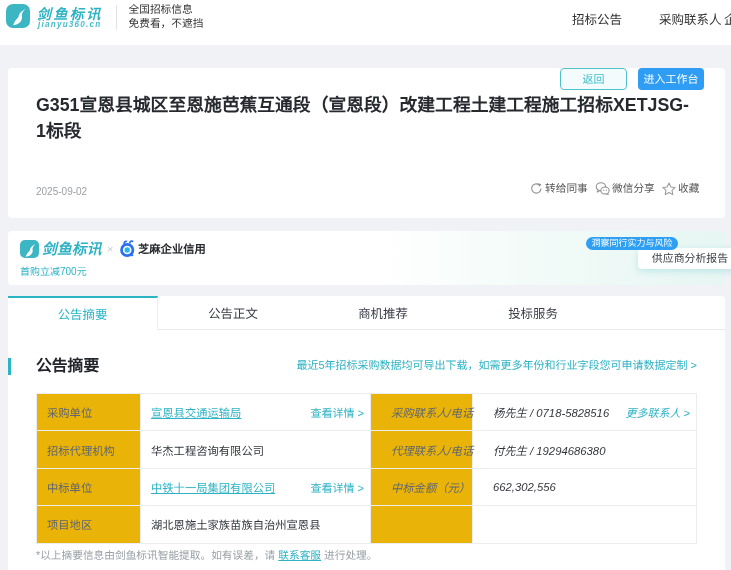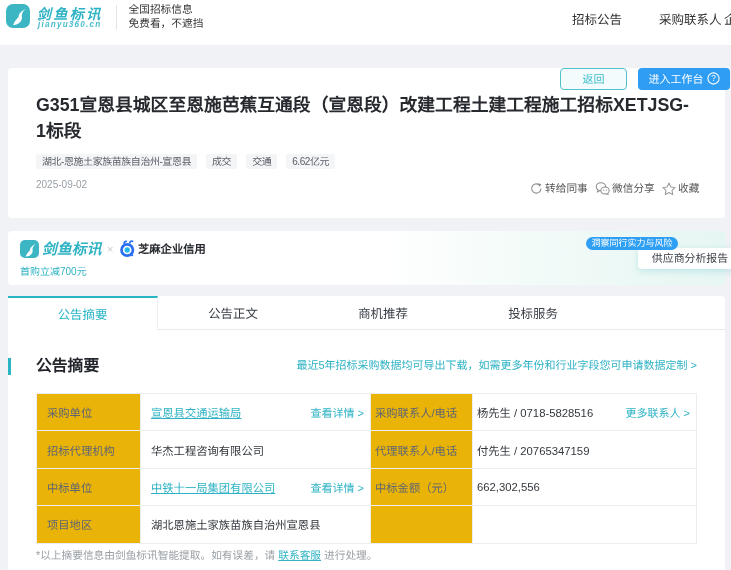--- a/index.html
+++ b/index.html
@@ -16,28 +16,28 @@
   .brandSub { position:absolute; left:38px; top:19.5px; color:#49bdcb; font-size:8.2px; font-style:italic;
     letter-spacing:1.2px; font-weight:bold; }
   #hdrDivider { position:absolute; left:116px; top:5px; width:1px; height:25px; background:#e3e3e3; }
   .slogan { position:absolute; left:128.5px; top:2px; font-size:10.7px; line-height:14.4px; color:#333; }
   .nav { position:absolute; top:8.5px; font-size:12.5px; color:#333; white-space:nowrap; }
 
   
   #card1 { position:absolute; left:8px; top:68px; width:717px; height:150px; background:#fff; border-radius:4px; }
   #btnBack { position:absolute; left:552px; top:0px; width:67px; height:22px; border:1px solid #4ec3ce;
     border-radius:4px; background:#f3fbfc; color:#3dbecb; font-size:11px; text-align:center; line-height:20px; }
-  #btnWork { position:absolute; left:630px; top:0px; width:92px; height:22px; border-radius:4px;
+  #btnWork { position:absolute; left:630px; top:0px; width:66px; height:22px; border-radius:4px;
     background:#2f9df3; color:#fff; font-size:11px; text-align:center; line-height:22px; }
   #title { position:absolute; left:28px; top:24px; width:675px; font-size:17.8px; line-height:26px;
     font-weight:bold; color:#26292e; }
   #tags { position:absolute; left:28px; top:86.4px; height:15px; line-height:15px; white-space:nowrap; }
   .tag { display:inline-block; vertical-align:top; height:15px; line-height:16px; padding:0 6px; margin-right:9px;
     background:#f4f5f7; border-radius:2px; font-size:10px; letter-spacing:-0.45px; color:#5a5e66; }
-  #date1 { position:absolute; left:28px; top:111px; font-size:10px; color:#9aa0a6; }
+  #date1 { position:absolute; left:28px; top:118px; font-size:10px; color:#9aa0a6; }
   #iconRow { position:absolute; left:0; top:112px; width:717px; height:16px; font-size:10.7px; color:#555; }
   .icw { position:absolute; white-space:nowrap; }
   .icw svg { vertical-align:-2.5px; margin-right:2px; }
 
   
   #card2 { position:absolute; left:8px; top:230.5px; width:717px; height:54.5px; border-radius:4px;
     background:linear-gradient(90deg,#ffffff 0%,#ffffff 52%,#f3fbf9 72%,#e6f6f2 100%); }
   #bBadge { position:absolute; left:12px; top:9.5px; width:19px; height:18px; border-radius:5px; background:#3cb6c3; }
   #bBrand { position:absolute; left:34px; top:6.5px; color:#2fb3c4; font-size:14.7px; font-weight:bold; font-style:italic; letter-spacing:0.2px; }
   #bX { position:absolute; left:99px; top:12px; color:#c4cdd3; font-size:11px; }
@@ -56,21 +56,21 @@
     font-size:12.4px; color:#3a3f47; border-bottom:1px solid #e8eaed; background:#fff; }
   #tabA { left:0; border-top:2px solid #2ab5c5; color:#2ab5c5; background:#fff; border-bottom:none;
     line-height:34px; border-right:1px solid #eceef1; }
   #tabFill { position:absolute; left:600px; top:0; width:117px; height:34px; border-bottom:1px solid #e8eaed; }
   #accent { position:absolute; left:0; top:62px; width:3px; height:17px; background:#2ab5c5; }
   #secTitle { position:absolute; left:28px; top:56.5px; font-size:15.8px; font-weight:bold; color:#22252b; }
   #secNote { position:absolute; right:28px; top:60px; font-size:11px; color:#2fb3c4; }
   table { position:absolute; left:28px; top:97px; width:660px; border-collapse:collapse; table-layout:fixed; }
   td { border:1px solid #ecedf0; height:37.4px; font-size:11.3px; padding:0 0 0 10px; color:#33373d; }
   td.lb { background:#eab308; color:#5f6672; white-space:nowrap; }
-  td.c3 { padding-left:4px; }
+  td.c3 { padding-left:20px;font-style:italic; }
   a.tl { color:#2fb3c4; text-decoration:underline; }
   .more { float:right; color:#2fb3c4; font-size:11px; margin-right:6px; text-decoration:none; }
   #footnote { position:absolute; left:28px; top:251px; font-size:10.7px; color:#9aa0a6; }
   #footnote a { color:#2fb3c4; text-decoration:underline; }
 </style>
 </head>
 <body>
 <div id="root">
 
   <div id="header">
@@ -86,23 +86,20 @@
     <div class="nav" style="left:724px;">企业工作台</div>
   </div>
 
   <div id="card1">
     <div id="btnBack">返回</div>
     <div id="btnWork">进入工作台 <svg width="13" height="13" viewBox="0 0 14 14" style="vertical-align:-2px">
           <circle cx="7" cy="7" r="6" fill="none" stroke="#fff" stroke-width="1.2"></circle>
           <text x="7" y="10" text-anchor="middle" font-size="9" fill="#fff" font-family="Liberation Sans">?</text>
         </svg></div>
     <div id="title">G351宣恩县城区至恩施芭蕉互通段（宣恩段）改建工程土建工程施工招标XETJSG-<br>1标段</div>
-    <div id="tags">
-      <span class="tag">湖北-恩施土家族苗族自治州-宣恩县</span><span class="tag">成交</span><span class="tag">交通</span><span class="tag">6.62亿元</span>
-    </div>
     <div id="date1">2025-09-02</div>
     <div id="iconRow">
       <span class="icw" style="left:522px;"><svg width="13" height="13" viewBox="0 0 14 14">
             <path d="M11.8 7 A 5 5 0 1 1 9.8 3" fill="none" stroke="#8b8b8b" stroke-width="1.15"></path>
             <path d="M9.2 1.2 L 12.4 3 L 9.6 5 Z" fill="#8b8b8b"></path>
           </svg>转给同事</span>
       <span class="icw" style="left:587px;"><svg width="15" height="13" viewBox="0 0 16 14">
             <ellipse cx="6.3" cy="5.2" rx="5.1" ry="4.4" fill="none" stroke="#8b8b8b" stroke-width="1.1"></ellipse>
             <path d="M2.8 9 L 2.2 11 L 4.8 9.8" fill="none" stroke="#8b8b8b" stroke-width="1"></path>
             <ellipse cx="10.7" cy="9.2" rx="4.5" ry="3.8" fill="#fff" stroke="#8b8b8b" stroke-width="1.1"></ellipse>
@@ -158,21 +155,21 @@
           <tr>
         <td class="lb">采购单位</td>
         <td><a class="tl">宣恩县交通运输局</a><span class="more">查看详情 &gt;</span></td>
         <td class="lb c3">采购联系人/电话</td>
         <td class="c3">杨先生 / 0718-5828516<span class="more">更多联系人 &gt;</span></td>
       </tr>
       <tr>
         <td class="lb">招标代理机构</td>
         <td>华杰工程咨询有限公司</td>
         <td class="lb c3">代理联系人/电话</td>
-        <td class="c3">付先生 / 20765347159</td>
+        <td class="c3">付先生 / 19294686380</td>
       </tr>
       <tr>
         <td class="lb">中标单位</td>
         <td><a class="tl">中铁十一局集团有限公司</a><span class="more">查看详情 &gt;</span></td>
         <td class="lb c3">中标金额（元）</td>
         <td class="c3">662,302,556</td>
       </tr>
       <tr>
         <td class="lb">项目地区</td>
         <td>湖北恩施土家族苗族自治州宣恩县</td>

